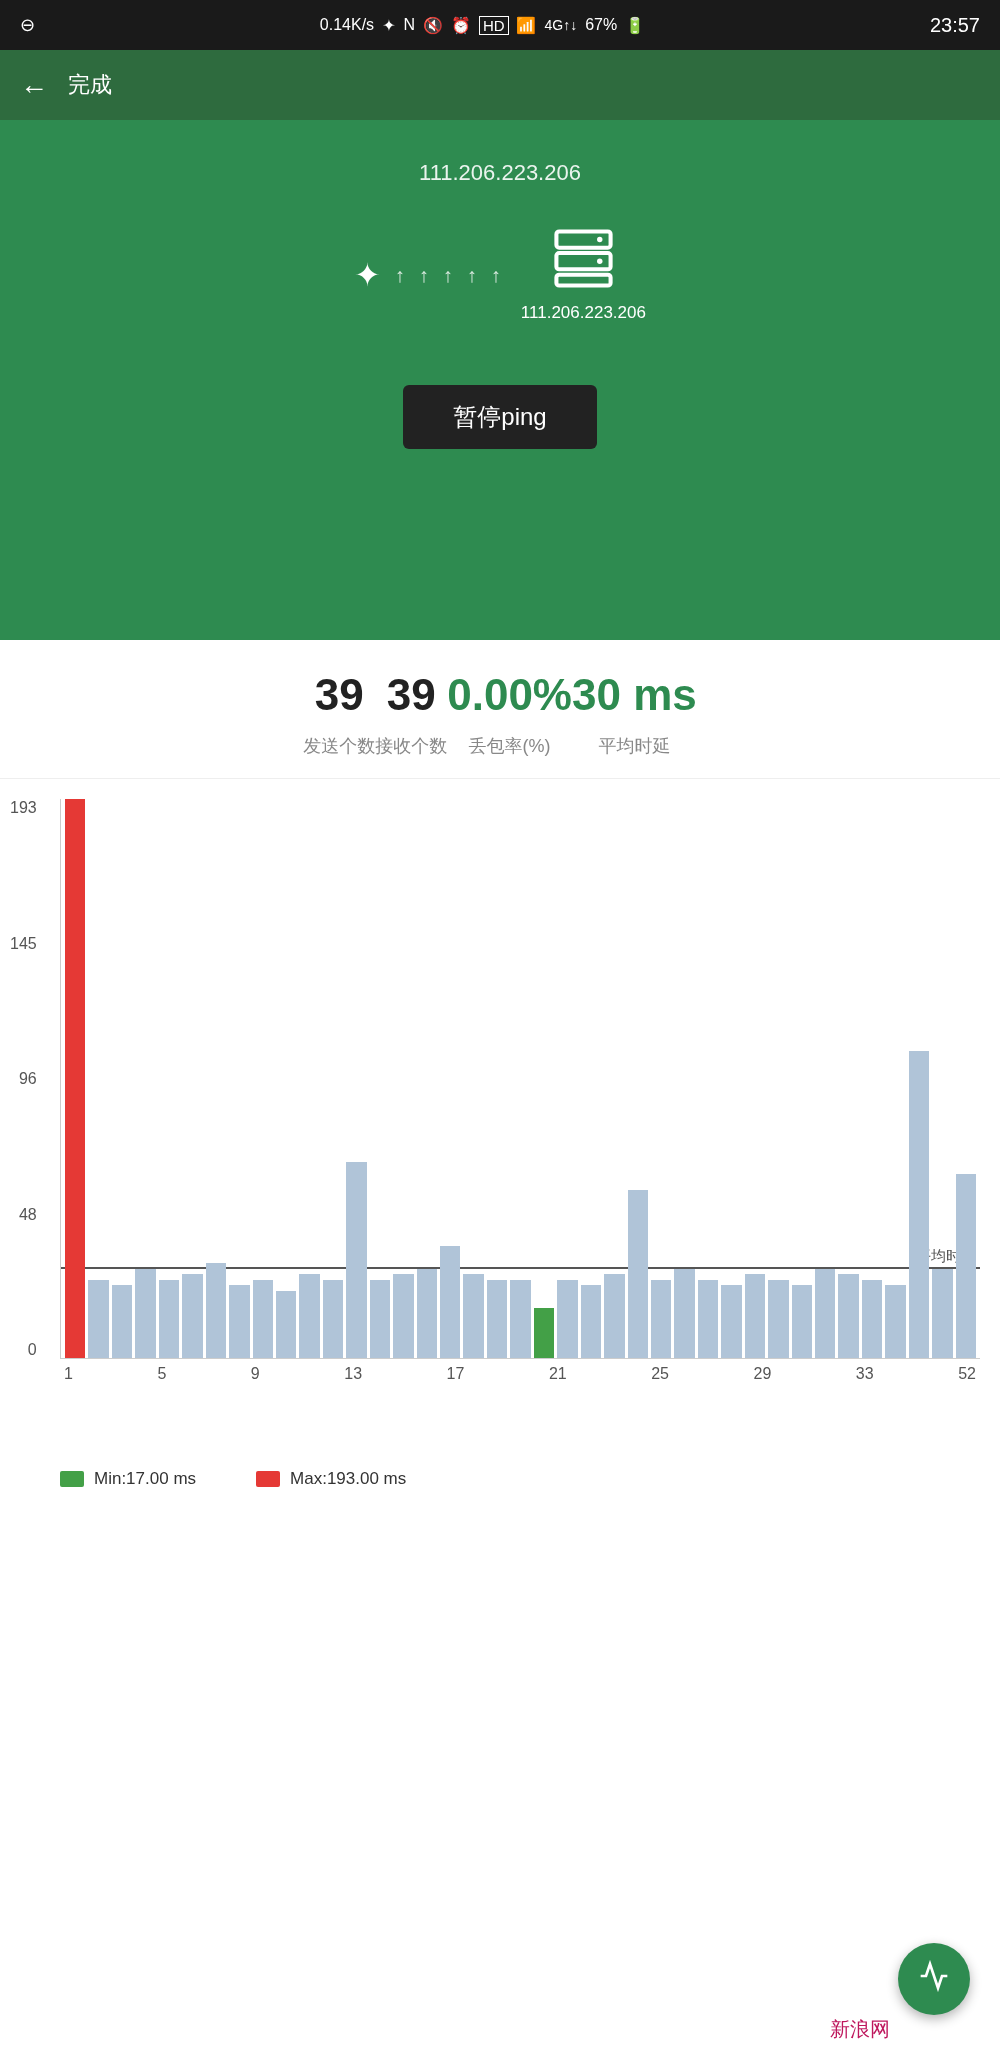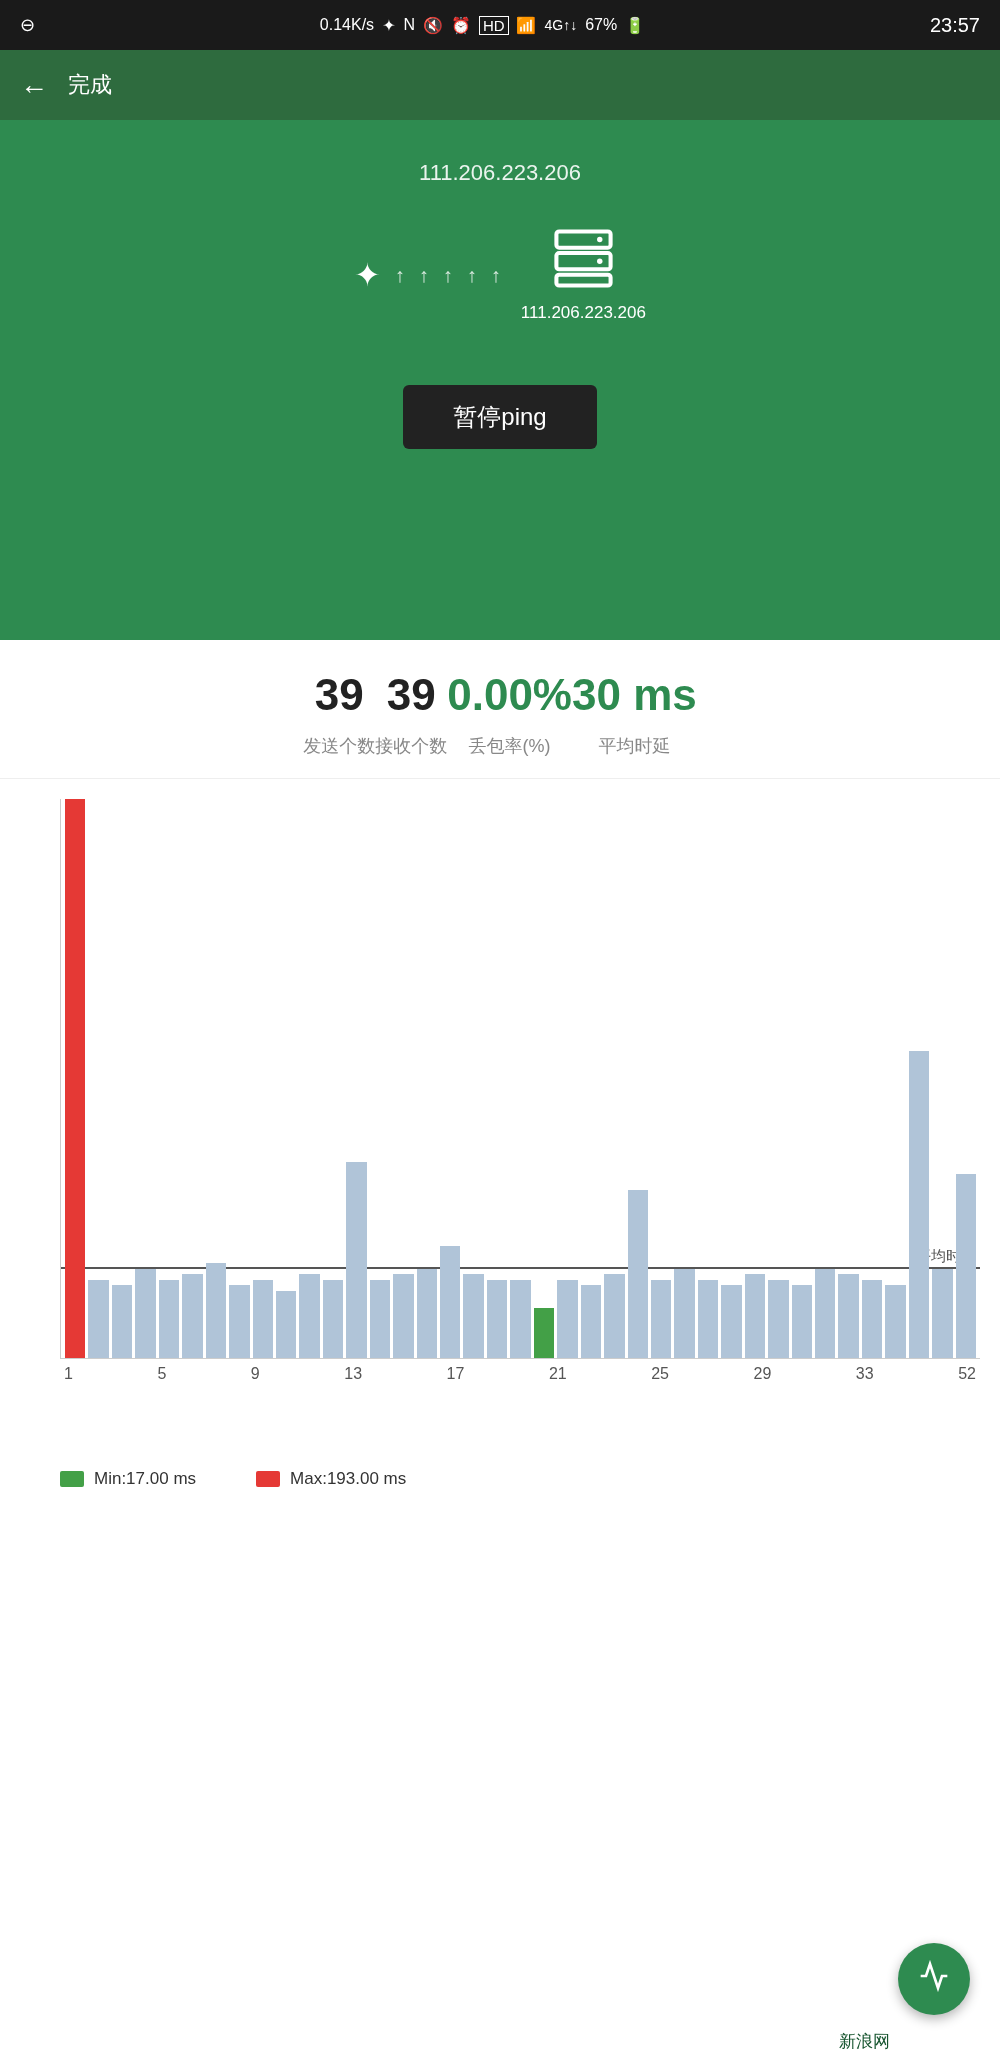--- a/index.html
+++ b/index.html
@@ -229,24 +229,24 @@
       box-shadow: 0 4px 12px rgba(0,0,0,0.3);
     }
     .fab-icon {
       color: #fff;
       font-size: 28px;
     }
 
     
     .watermark {
       position: fixed;
-      bottom: 2px;
+      bottom: 12px;
       right: 110px;
-      font-size: 17px;
-      color: #14532d;
+      font-size: 20px;
+      color: #be185d;
     }
 
     
     .phone-svg {
       width: 60px;
       height: 60px;
       fill: #fff;
     }
     .server-svg {
       width: 65px;
@@ -334,20 +334,27 @@
     <div class="stat-value green">0.00%</div>
     <div class="stat-label">丢包率(%)</div>
   </div>
   <div class="stat-box">
     <div class="stat-value green">30 ms</div>
     <div class="stat-label">平均时延</div>
   </div>
 </div>
 
 <div class="chart-section">
+  <div class="chart-y-axis">
+    <span class="y-label">193</span>
+    <span class="y-label">145</span>
+    <span class="y-label">96</span>
+    <span class="y-label">48</span>
+    <span class="y-label">0</span>
+  </div>
 
   <div class="chart-area">
 
     <div class="avg-line" style="bottom: 16%; top: auto; position:absolute;">
       <span class="avg-label">平均时延</span>
     </div>
 
     <div class="bars-container" id="bars-container">
     <div class="bar red" style="height: 100%;"></div>
         <div class="bar" style="height: 14%;"></div>

